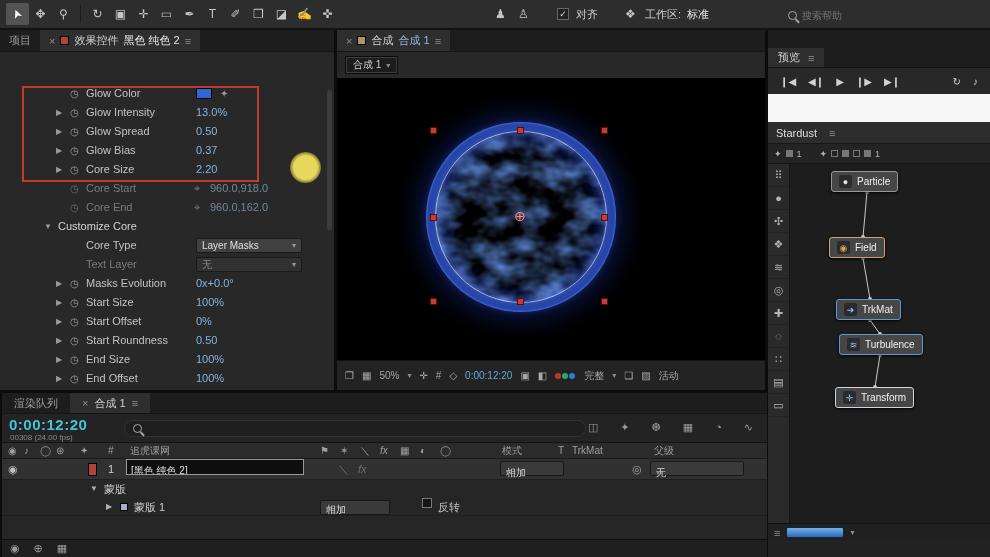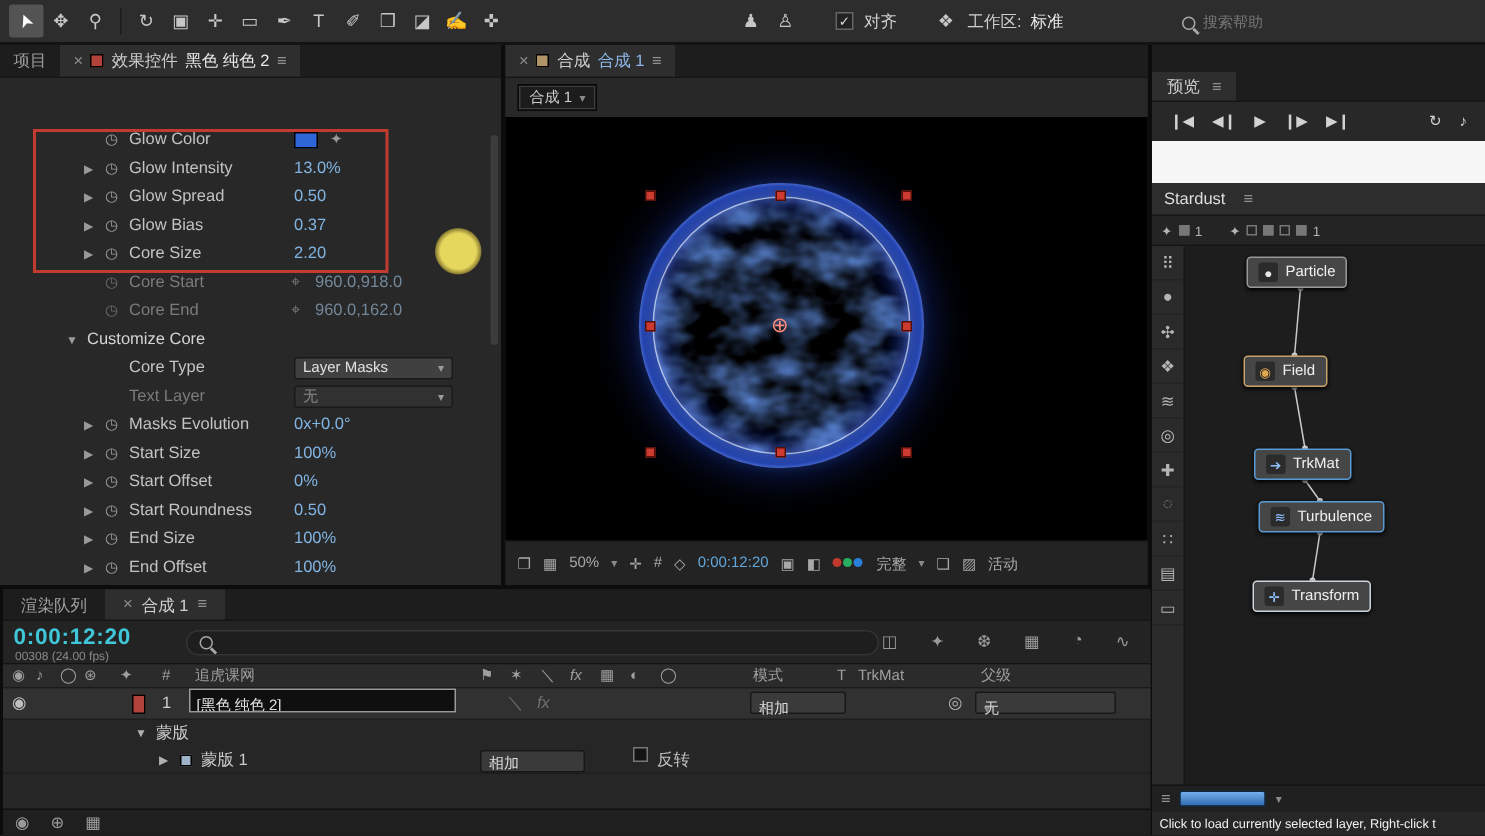--- a/index.html
+++ b/index.html
@@ -478,21 +478,20 @@
           <span class="nicon" style="color:#8fc1ff">✛</span>
           <span>Transform</span>
         </div>
       </div>
     </div>
     <div class="sdbluebar">
       <span class="menuic">≡</span>
       <span class="bluepill"></span>
       <span class="tinyarrow">▾</span>
     </div>
-    <div class="sdstatus">Click to load currently selected layer, Right-click t</div>
   </div>
 
   <div class="panel" id="tlpanel">
     <div class="tl-tabs">
       <div class="tl-tab">
         <span>渲染队列</span>
       </div>
       <div class="tl-tab active">
         <span class="menuic">×</span>
         <span>合成 1</span>

